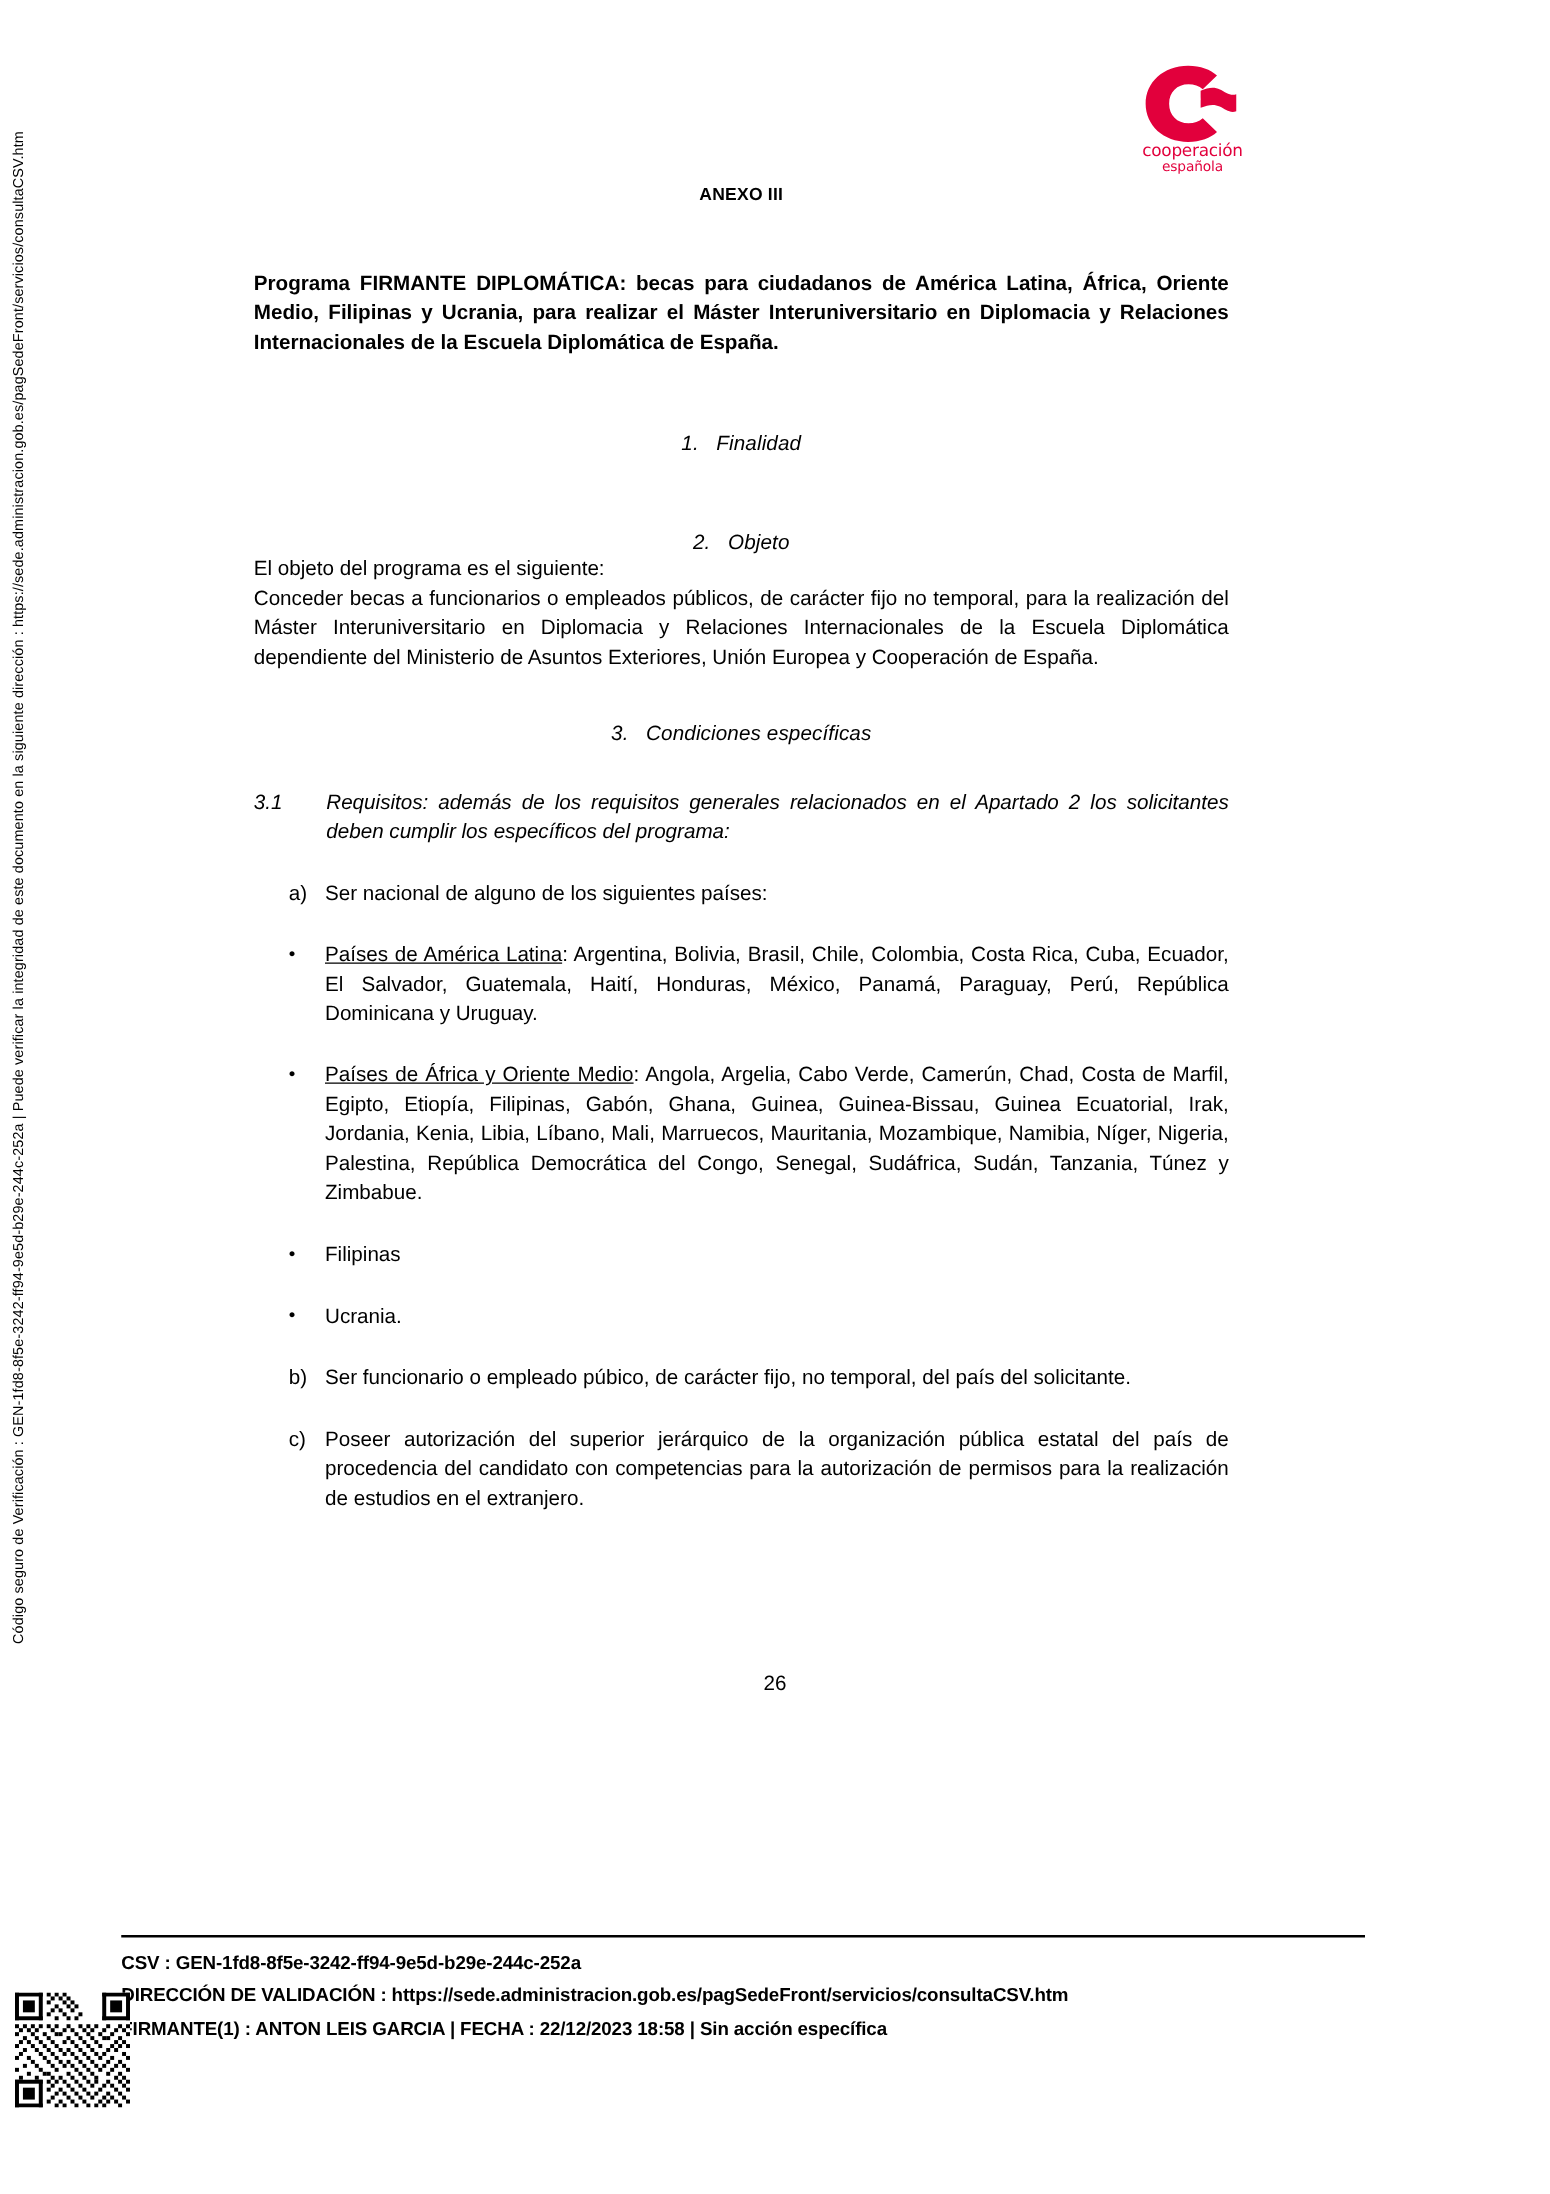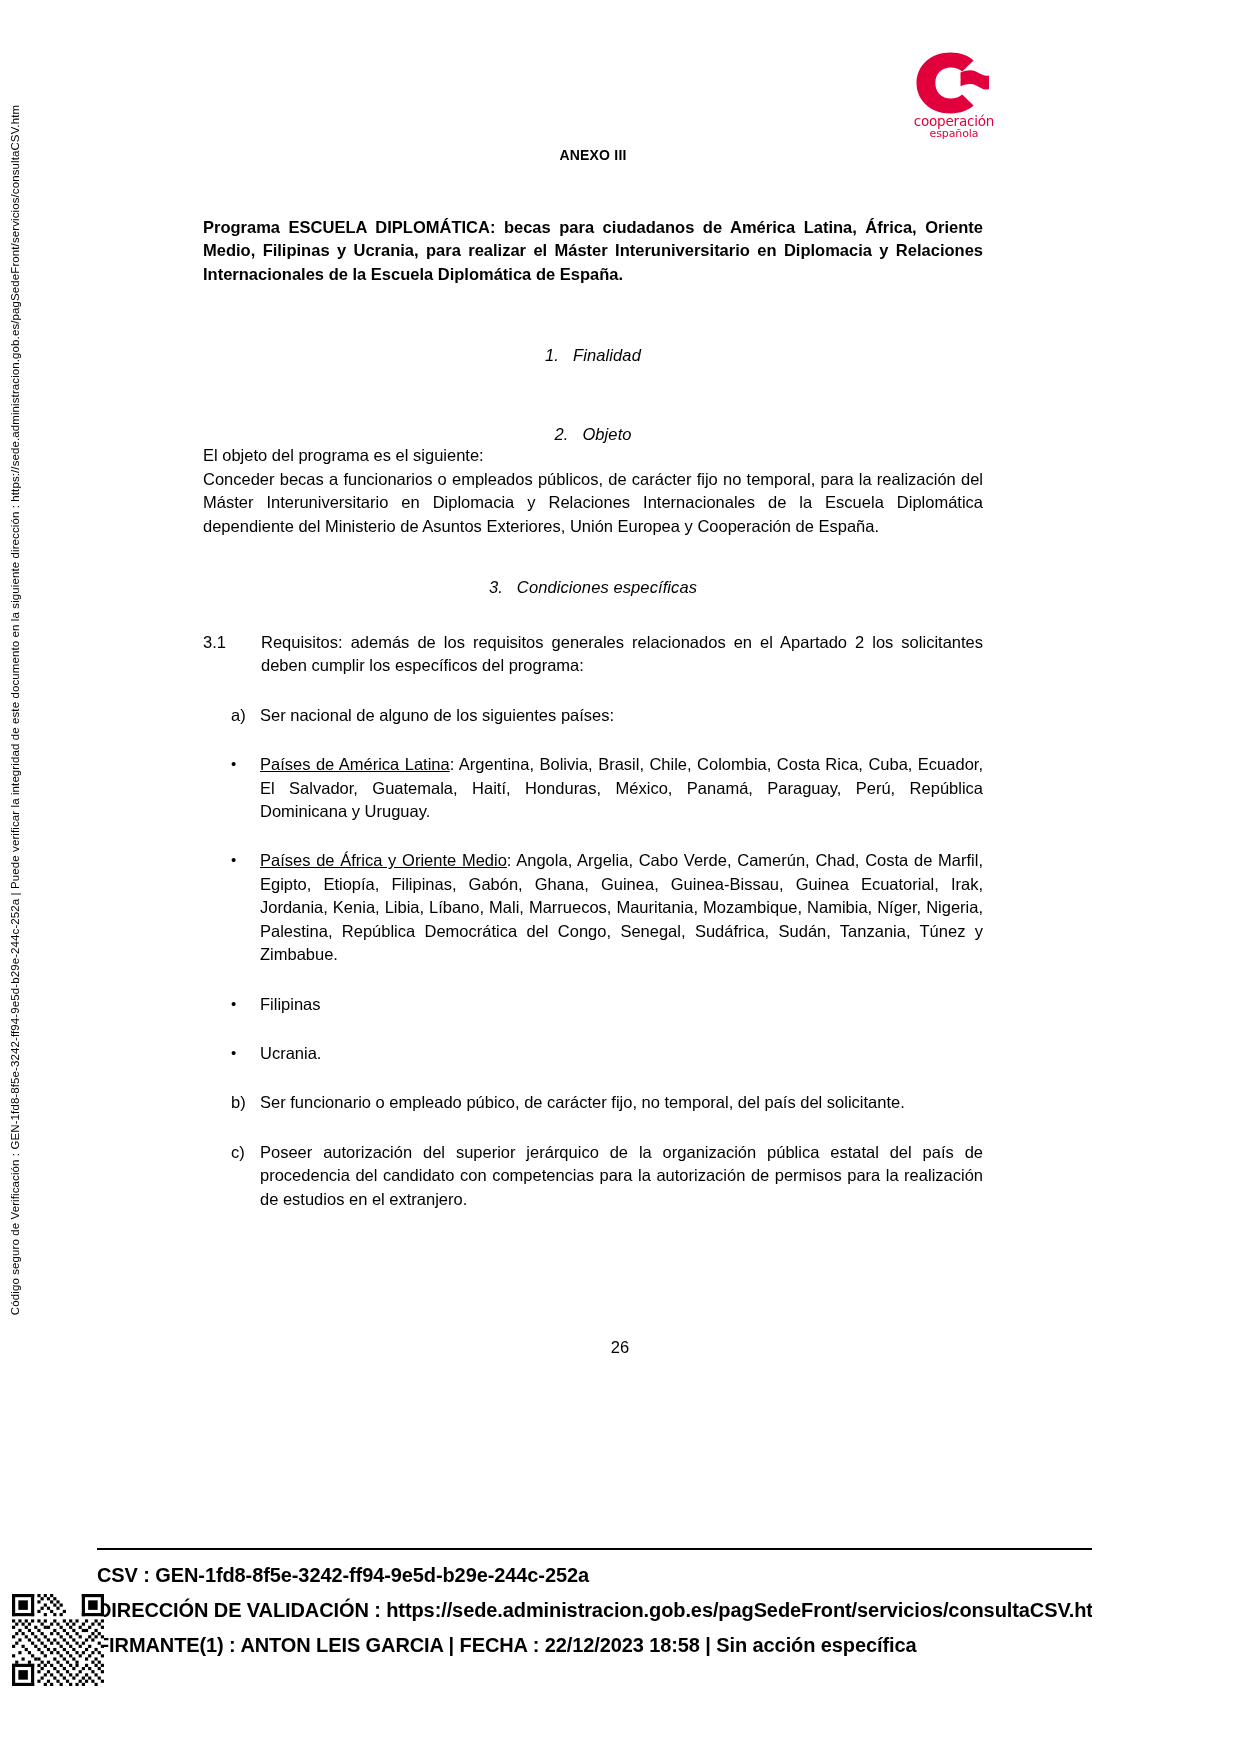--- a/index.html
+++ b/index.html
@@ -116,20 +116,21 @@
   }
   .mt-med { margin-top: 26px; }
   .mt-large { margin-top: 40px; }
 
   
   .clause {
     display: flex;
     margin-top: 34px;
     font-size: 16.5px;
     line-height: 1.42;
+    font-style: italic;
   }
   .clause-num {
     width: 58px;
     flex: 0 0 58px;
   }
   .clause-body {
     flex: 1;
     text-align: justify;
   }
 
@@ -187,21 +188,21 @@
     top: 1548px;
     width: 1046px;
     height: 2px;
     background: #000;
   }
   .footer-lines {
     position: absolute;
     left: 97px;
     top: 1558px;
     width: 1046px;
-    font-size: 20px;
+    font-size: 15px;
     font-weight: bold;
     line-height: 1.75;
     letter-spacing: -0.1px;
   }
 
   
   .qr {
     position: absolute;
     left: 12px;
     top: 1594px;
@@ -225,21 +226,21 @@
   </div>
 
   <div class="sidebar-csv">
     <div class="sidebar-csv-text">Código seguro de Verificación : GEN-1fd8-8f5e-3242-ff94-9e5d-b29e-244c-252a | Puede verificar la integridad de este documento en la siguiente dirección : https://sede.administracion.gob.es/pagSedeFront/servicios/consultaCSV.htm</div>
   </div>
 
   <div class="content">
 
     <div class="anexo-title">ANEXO III</div>
 
-    <div class="lead-paragraph">Programa <b>ESCUELA DIPLOMÁTICA</b>: becas para ciudadanos de América Latina, África, Oriente Medio, Filipinas y Ucrania, para realizar el Máster Interuniversitario en Diplomacia y Relaciones Internacionales de la Escuela Diplomática de España.</div>
+    <div class="lead-paragraph">Programa <b>FIRMANTE DIPLOMÁTICA</b>: becas para ciudadanos de América Latina, África, Oriente Medio, Filipinas y Ucrania, para realizar el Máster Interuniversitario en Diplomacia y Relaciones Internacionales de la Escuela Diplomática de España.</div>
 
     <div class="section-heading">
       <span class="num">1.</span><span class="sep"></span><span>Finalidad</span>
     </div>
 
     <div class="section-heading">
       <span class="num">2.</span><span class="sep"></span><span>Objeto</span>
     </div>
     <p class="body-text mt-med">El objeto del programa es el siguiente:</p>
     <p class="body-text mt-med">Conceder becas a funcionarios o empleados públicos, de carácter fijo no temporal, para la realización del Máster Interuniversitario en Diplomacia y Relaciones Internacionales de la Escuela Diplomática dependiente del Ministerio de Asuntos Exteriores, Unión Europea y Cooperación de España.</p>

